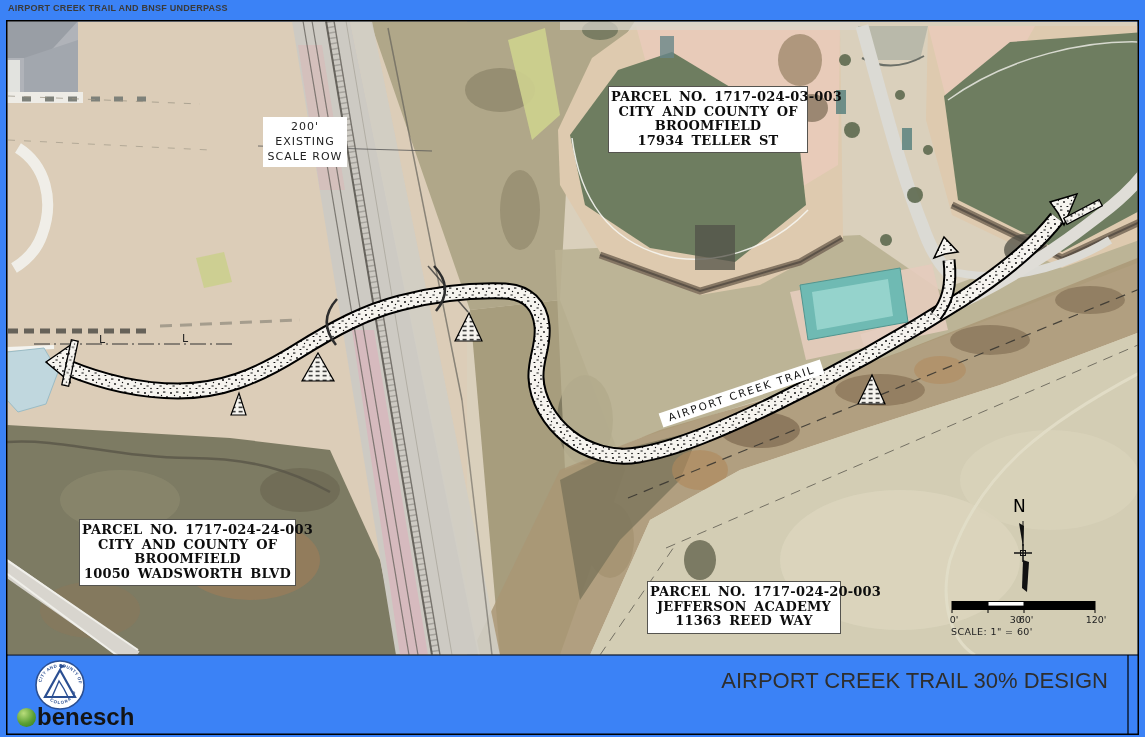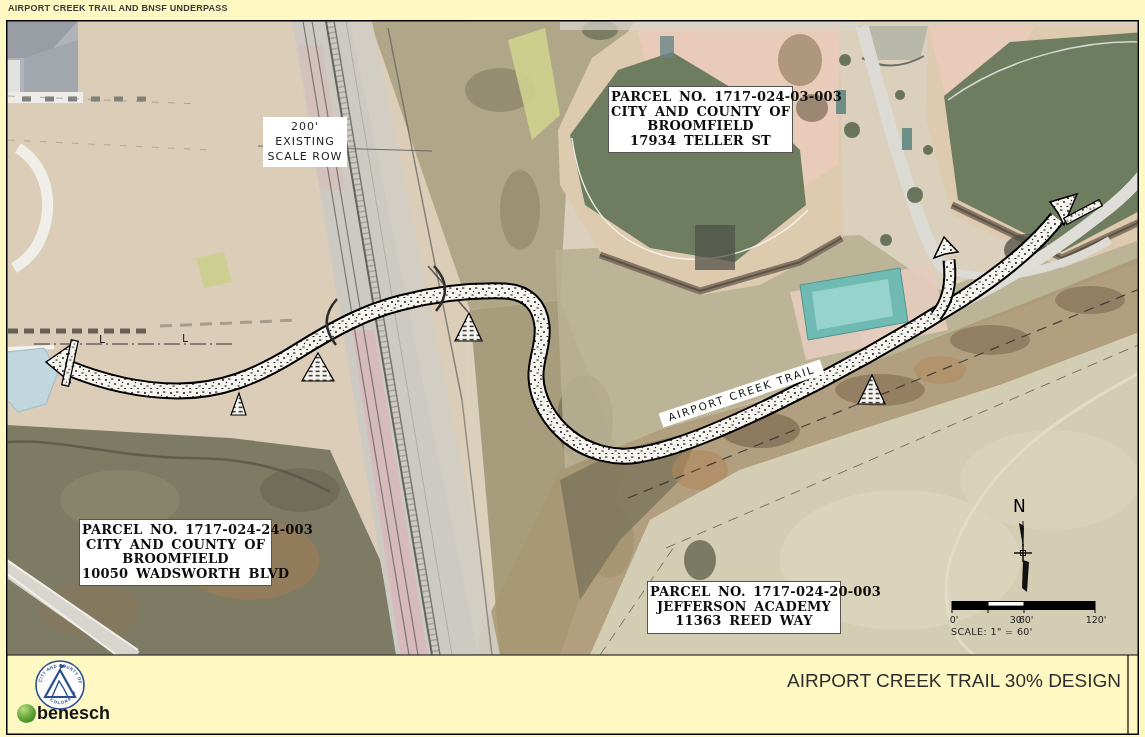--- a/index.html
+++ b/index.html
@@ -1,18 +1,18 @@
 <!DOCTYPE html>
 <html><head>
 <meta charset="utf-8">
 <style>
   html,body{margin:0;padding:0;background:#fff;}
   body{width:1145px;height:737px;position:relative;overflow:hidden;
        font-family:"Liberation Sans",sans-serif;}
-  .sheet{position:absolute;inset:0;background:#fef9c3;}
+  .sheet{position:absolute;inset:0;background:#3b82f6;}
   .sheet-header{position:absolute;left:8px;top:3px;font-size:9px;font-weight:bold;
        letter-spacing:.25px;color:#3a3a3a;white-space:nowrap;}
   #mapsvg{position:absolute;left:0;top:0;}
   
   .parcel{position:absolute;background:#fff;border:1px solid #55544f;
        font-family:"DejaVu Serif",serif;font-weight:bold;font-size:13px;line-height:14.6px;
        letter-spacing:.2px;word-spacing:3px;text-align:center;color:#0d0d0d;
        padding:3px 2px 4px;box-sizing:border-box;white-space:nowrap;}
   .rowlabel{position:absolute;left:263px;top:117px;width:84px;background:#fff;
        font-family:"DejaVu Sans",sans-serif;font-size:11px;line-height:15px;
@@ -20,26 +20,26 @@
   .trail-label{position:absolute;left:661px;top:413px;transform:rotate(-18.5deg);
        transform-origin:0 50%;background:#fff;padding:1px 8px 2px;white-space:nowrap;
        font-family:"DejaVu Sans",sans-serif;font-size:10.5px;letter-spacing:2px;color:#111;}
   .lmark{position:absolute;font-family:"DejaVu Sans",sans-serif;font-size:11px;color:#222;}
   .north-n{position:absolute;left:1013px;top:496px;font-family:"DejaVu Sans",sans-serif;
        font-size:17px;color:#000;}
   .tick{position:absolute;top:614px;transform:translateX(-50%);
        font-family:"DejaVu Sans",sans-serif;font-size:9.5px;color:#222;white-space:nowrap;}
   .scale-caption{position:absolute;left:951px;top:626px;font-family:"DejaVu Sans",sans-serif;
        font-size:9.5px;letter-spacing:.4px;color:#222;white-space:nowrap;}
-  .footer-title{position:absolute;right:24px;top:667px;text-align:left;
-       font-size:19px;line-height:27.5px;color:#2e2e2e;}
+  .footer-title{position:absolute;right:37px;top:667px;text-align:left;
+       font-size:22px;line-height:27.5px;color:#2e2e2e;}
   .benesch{position:absolute;left:17px;top:703px;display:flex;align-items:center;gap:1px;}
   .benesch-icon{width:19px;height:19px;border-radius:50%;
        background:radial-gradient(circle at 35% 28%,#b9dd7b,#5ca035 55%,#2f7a1f);}
-  .benesch-text{font-size:18px;font-weight:bold;color:#141414;}
+  .benesch-text{font-size:24px;font-weight:bold;color:#141414;}
   .seal{position:absolute;left:31px;top:657px;}
 </style>
 </head>
 <body>
 
 <div class="sheet">
 
   <div class="sheet-header">AIRPORT CREEK TRAIL AND BNSF UNDERPASS</div>
 
   <svg id="mapsvg" width="1145" height="737" viewBox="0 0 1145 737">
@@ -234,28 +234,28 @@
       <line x1="6.75" y1="655" x2="1138.25" y2="655" stroke="#000" stroke-width="1.2"></line>
       <line x1="1128" y1="655" x2="1128" y2="734" stroke="#000" stroke-width="1.2"></line>
     </g>
   </svg>
 
   <div class="rowlabel">
     <div>200' EXISTING</div>
     <div>SCALE ROW</div>
   </div>
 
-  <div class="parcel" style="left:608px;top:86px;width:185px">
+  <div class="parcel" style="left:608px;top:86px;width:200px">
     <div>PARCEL NO. 1717-024-03-003</div>
     <div>CITY AND COUNTY OF</div>
     <div>BROOMFIELD</div>
     <div>17934 TELLER ST</div>
   </div>
 
-  <div class="parcel" style="left:79px;top:519px;width:193px">
+  <div class="parcel" style="left:79px;top:519px;width:217px">
     <div>PARCEL NO. 1717-024-24-003</div>
     <div>CITY AND COUNTY OF</div>
     <div>BROOMFIELD</div>
     <div>10050 WADSWORTH BLVD</div>
   </div>
 
   <div class="parcel" style="left:647px;top:581px;width:194px">
     <div>PARCEL NO. 1717-024-20-003</div>
     <div>JEFFERSON ACADEMY</div>
     <div>11363 REED WAY</div>

